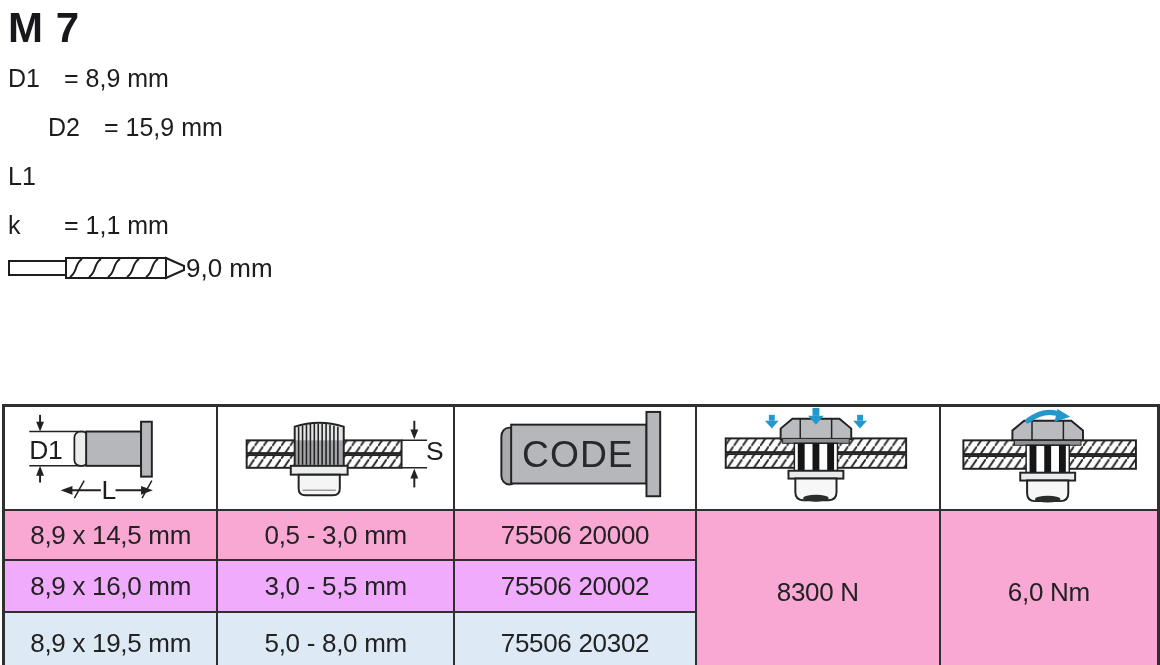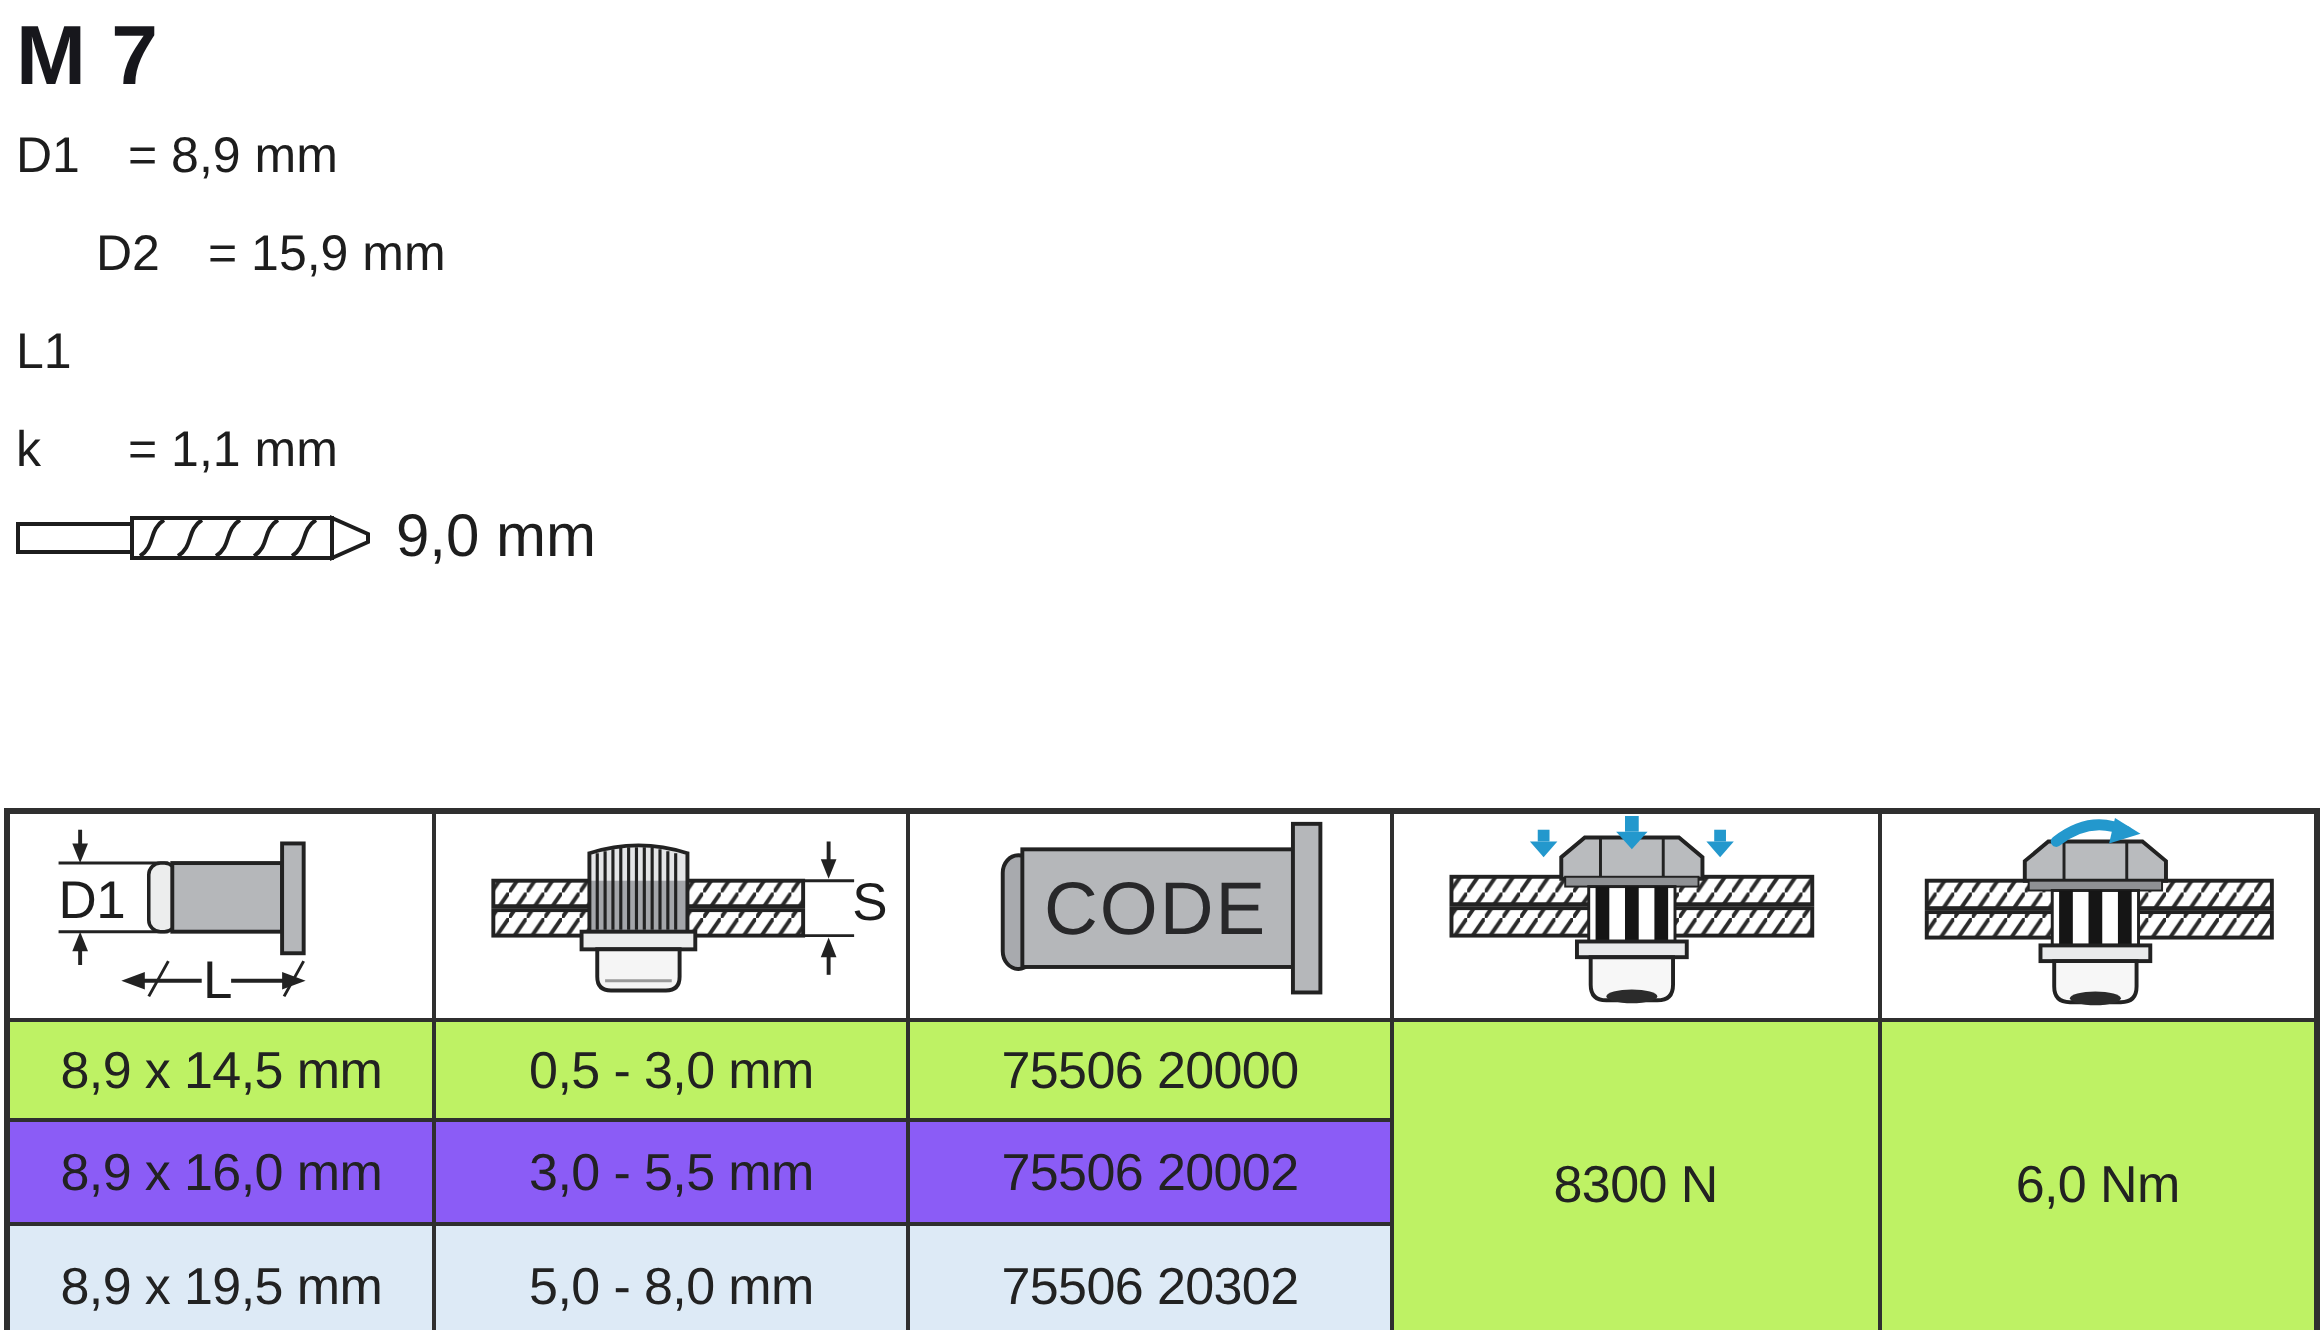--- a/index.html
+++ b/index.html
@@ -23,42 +23,42 @@
     display: flex; align-items: baseline;
     font-size: 25px; color: #1d1d1d;
   }
   .spec-row .spec-label { width: 56px; flex: 0 0 56px; }
   .spec-row.row0 { top: 64px; }
   .spec-row.row1 { top: 113px; margin-left: 40px; }
   .spec-row.row2 { top: 162px; gap: 20px; }
   .spec-row.row3 { top: 211px; }
   .drill-row {
     position: absolute; left: 8px; top: 252px;
-    display: flex; align-items: center; gap: 12px;
-    font-size: 30px; color: #1d1d1d;
+    display: flex; align-items: center; 
+    font-size: 26px; color: #1d1d1d;
   }
 
   
   table.parts {
     position: absolute; left: 2px; top: 404px;
     border-collapse: collapse; table-layout: fixed;
     border: 3px solid #2f2f2f;
   }
   table.parts td {
     border: 2px solid #2f2f2f;
     padding: 0;
     text-align: center;
     vertical-align: middle;
     font-size: 26px; color: #222222;
     letter-spacing: -0.3px;
   }
   td.head { height: 102px; background: #ffffff; }
   td.head svg { display: block; width: 100%; height: 100px; }
-  tr.r1 td { background: #bef264; height: 48px; }
-  tr.r2 td { background: #8b5cf6; height: 50px; }
+  tr.r1 td { background: #f9a8d4; height: 48px; }
+  tr.r2 td { background: #f0abfc; height: 50px; }
   tr.r3 td { background: #ddeaf6; height: 60px; }
   td.merged { background: #ddeaf6; }
 </style>
 </head>
 <body>
 
 <div class="sheet">
 
   <div class="title">M 7</div>
 

